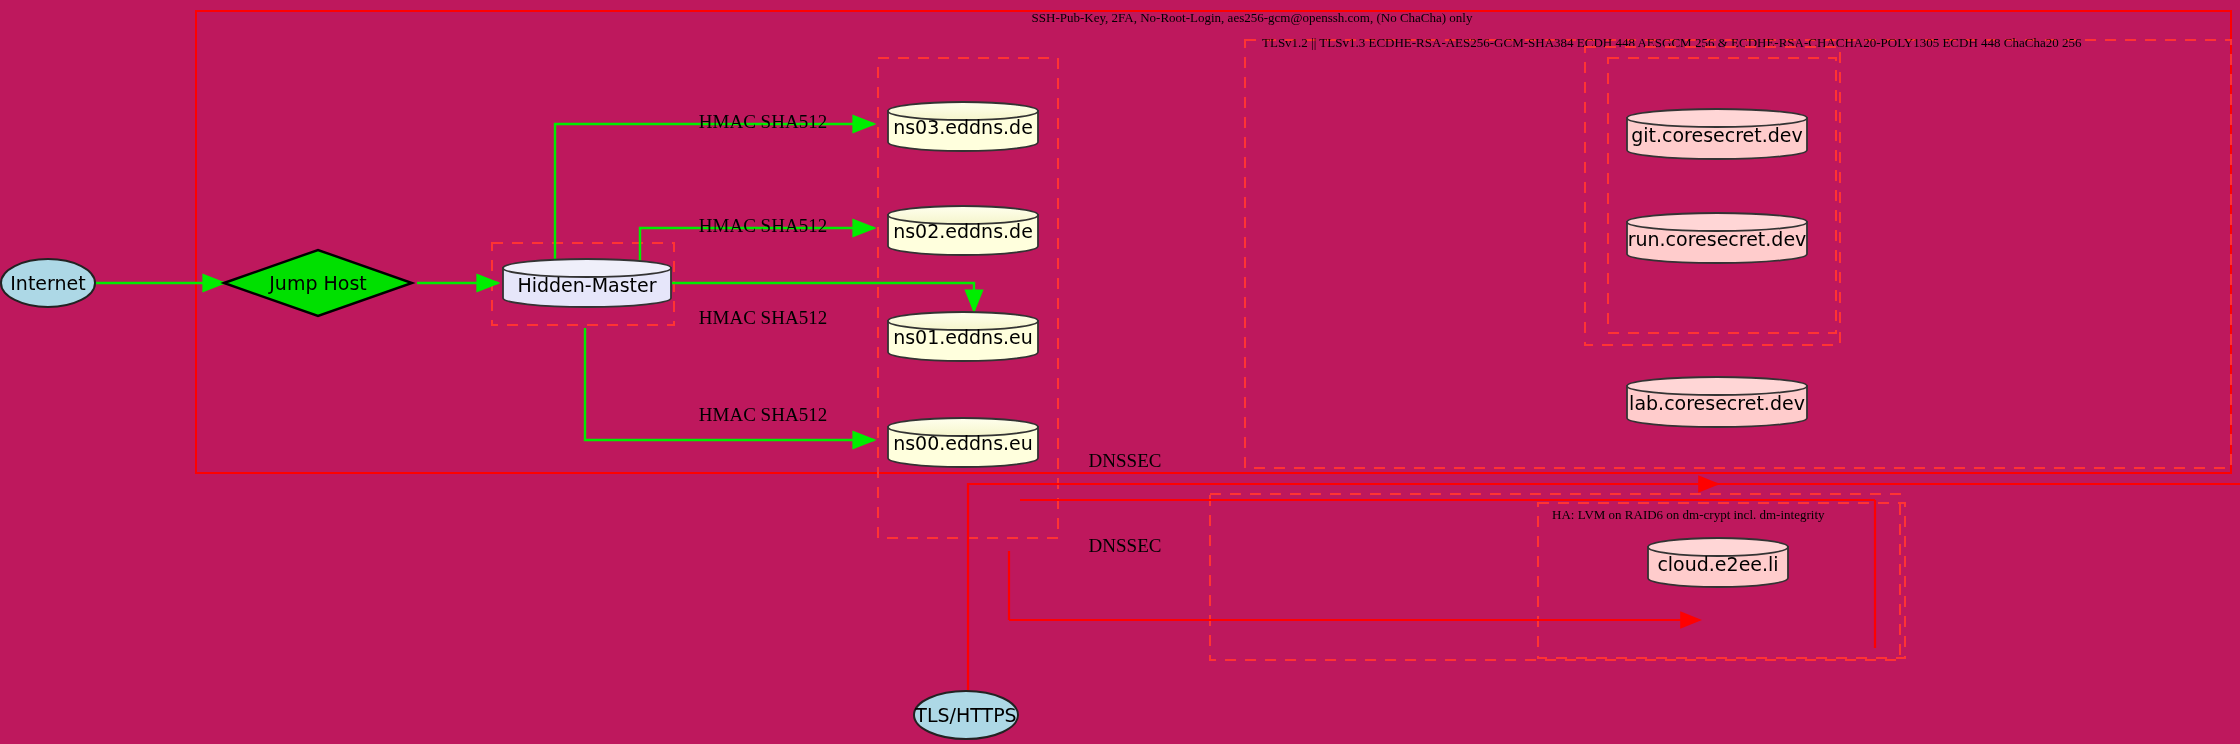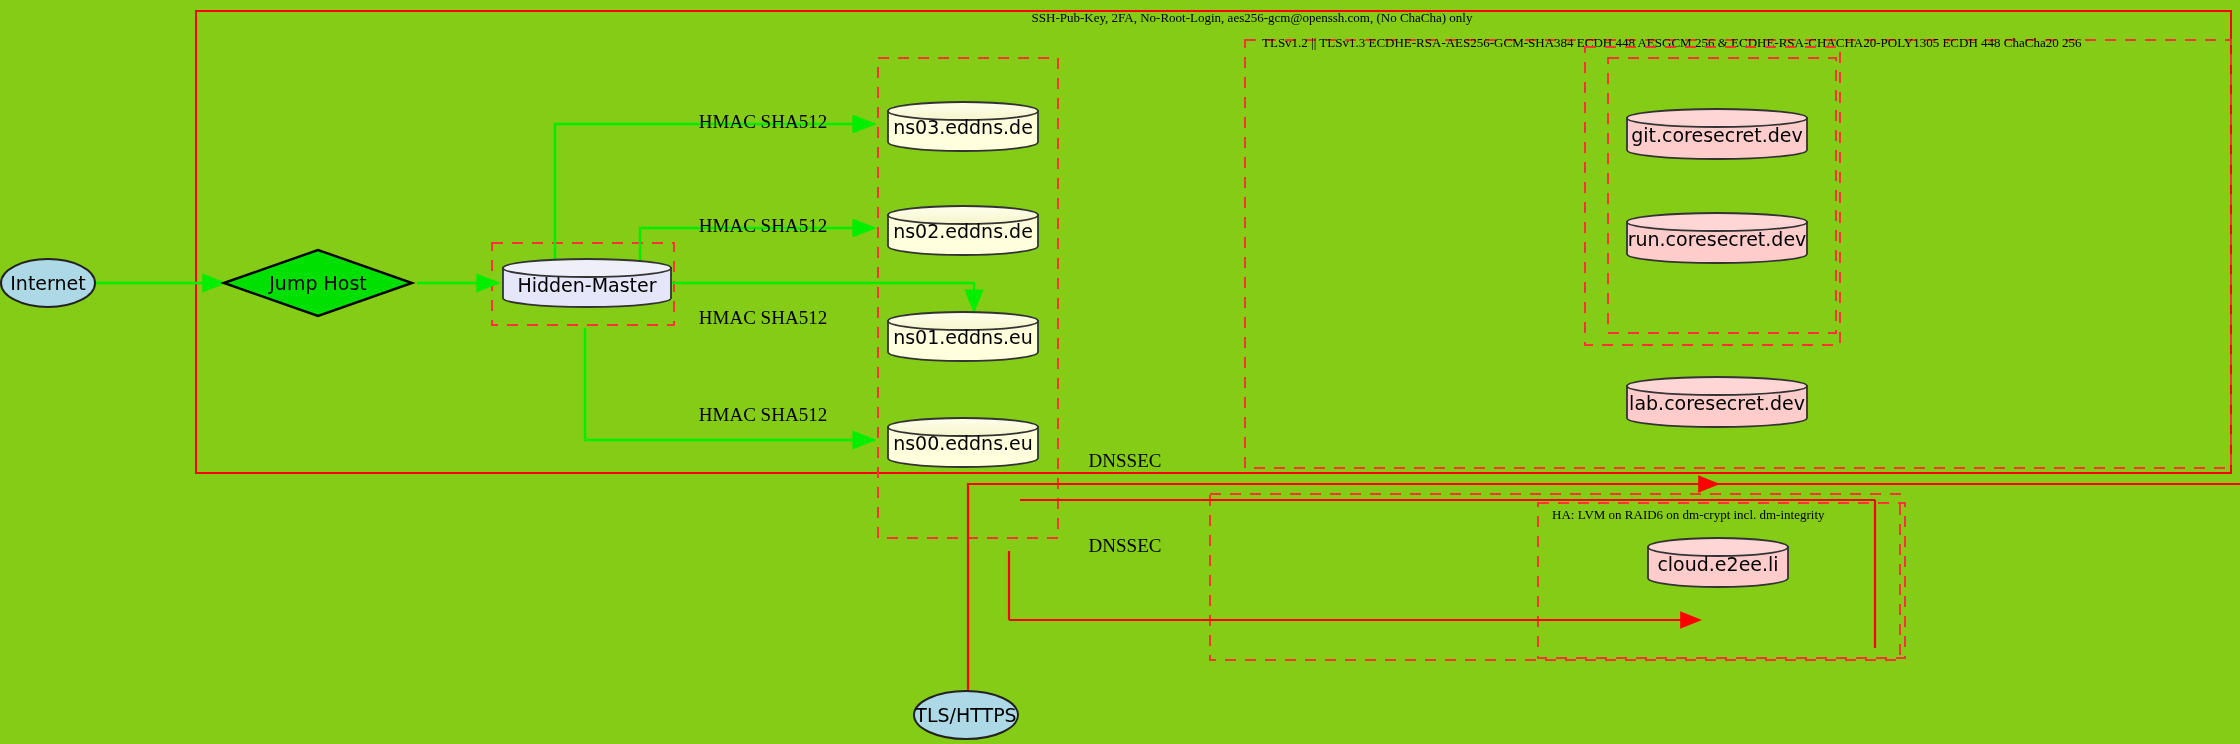--- a/index.html
+++ b/index.html
@@ -1,16 +1,16 @@
 <!DOCTYPE html>
 <html><head>
 <meta charset="utf-8">
 <style>
   html,body{margin:0;padding:0;background:#ffffff;}
-  #stage{position:relative;width:2240px;height:744px;background:#84cc16;
+  #stage{position:relative;width:2240px;height:744px;background:#be185d;
          font-family:"Liberation Sans", sans-serif;overflow:hidden;}
   svg{position:absolute;left:0;top:0;width:2240px;height:744px;}
   .node-label{font-family:"DejaVu Sans", sans-serif;font-size:19px;fill:#000;
               text-anchor:middle;dominant-baseline:middle;}
   .edge-label{font-family:"Liberation Serif", serif;font-size:19px;fill:#000;
               text-anchor:middle;dominant-baseline:middle;}
   .cluster-label{font-family:"Liberation Serif", serif;font-size:13px;fill:#000;
               dominant-baseline:middle;}
   .cluster-label-c{font-family:"Liberation Serif", serif;font-size:13px;fill:#000;
               text-anchor:middle;dominant-baseline:middle;}

